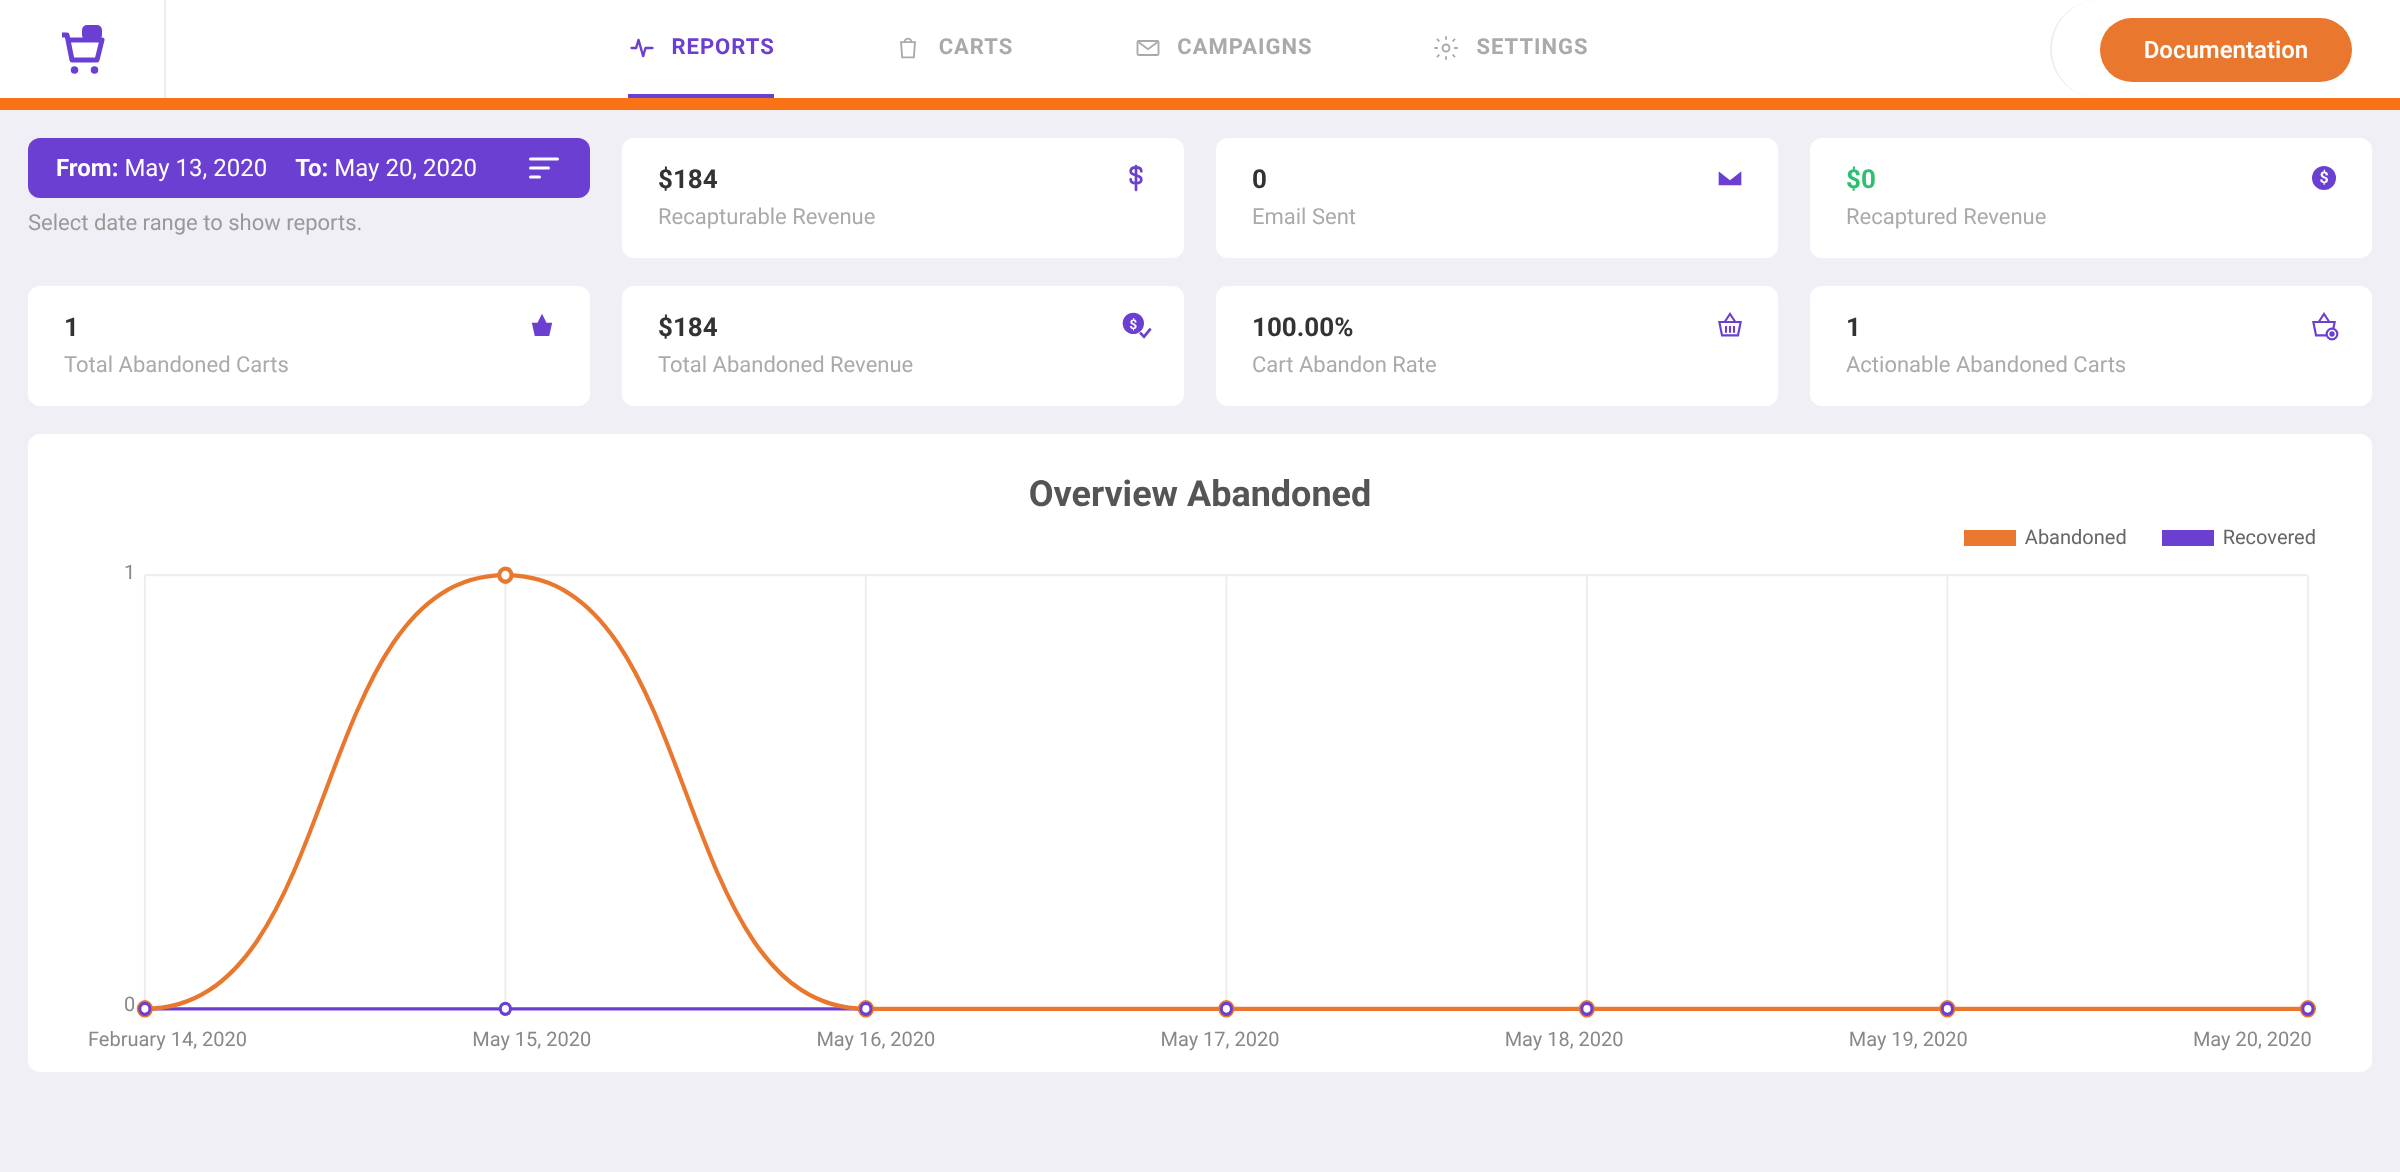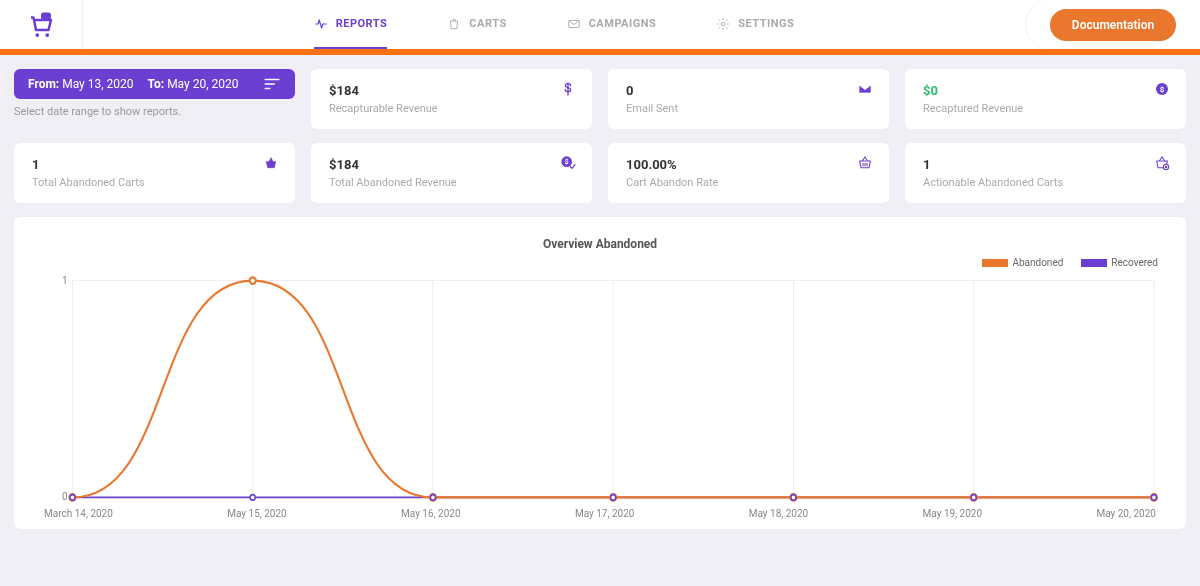--- a/index.html
+++ b/index.html
@@ -28,21 +28,21 @@
   
   .card { background: #fff; border-radius: 6px; padding: 14px 18px; display: flex; flex-direction: column; gap: 4px; position: relative; }
   .card .val { font-size: 13px; font-weight: 700; color: #333; }
   .card .val.green { color: #2bbf6f; }
   .card .lbl { font-size: 11px; color: #aaa; }
   .card .ico { position: absolute; right: 16px; top: 12px; color: #6b3fd1; }
   .card .ico svg { width: 16px; height: 16px; }
 
   
   .chart-panel { background: #fff; border-radius: 6px; padding: 20px 28px 10px; }
-  .chart-title { text-align: center; font-size: 12px; font-weight: 700; color: #555; margin-bottom: 6px; }
+  .chart-title { text-align: center; font-size: 18px; font-weight: 700; color: #555; margin-bottom: 6px; }
   .legend { display: flex; justify-content: flex-end; gap: 18px; font-size: 10px; color: #666; margin-bottom: 6px; }
   .legend .swatch { display: inline-block; width: 26px; height: 8px; vertical-align: middle; margin-right: 4px; }
   .chart-area { position: relative; width: 100%; height: 230px; }
   .chart-area svg { width: 100%; height: 100%; display: block; }
   .y-tick { position: absolute; left: 20px; font-size: 10px; color: #888; transform: translateY(-50%); }
   .x-labels { display: flex; justify-content: space-between; font-size: 10px; color: #888; margin-top: 4px; padding: 0 2px; }
 </style>
 </head>
 <body>
 
@@ -201,21 +201,21 @@
           <circle cx="563" cy="204" r="2.5" fill="#fff" stroke="#6b3fd1" stroke-width="1.5"></circle>
           <circle cx="740.6666666666666" cy="204" r="3" fill="#fff" stroke="#e9772d" stroke-width="2"></circle>
           <circle cx="740.6666666666666" cy="204" r="2.5" fill="#fff" stroke="#6b3fd1" stroke-width="1.5"></circle>
           <circle cx="918.3333333333334" cy="204" r="3" fill="#fff" stroke="#e9772d" stroke-width="2"></circle>
           <circle cx="918.3333333333334" cy="204" r="2.5" fill="#fff" stroke="#6b3fd1" stroke-width="1.5"></circle>
           <circle cx="1096" cy="204" r="3" fill="#fff" stroke="#e9772d" stroke-width="2"></circle>
           <circle cx="1096" cy="204" r="2.5" fill="#fff" stroke="#6b3fd1" stroke-width="1.5"></circle>
         </svg>
     </div>
     <div class="x-labels" id="x-labels">
-        <span>March 14, 2020</span>
+        <span>February 14, 2020</span>
         <span>May 15, 2020</span>
         <span>May 16, 2020</span>
         <span>May 17, 2020</span>
         <span>May 18, 2020</span>
         <span>May 19, 2020</span>
         <span>May 20, 2020</span>
       </div>
   </div>
 
 </div>

